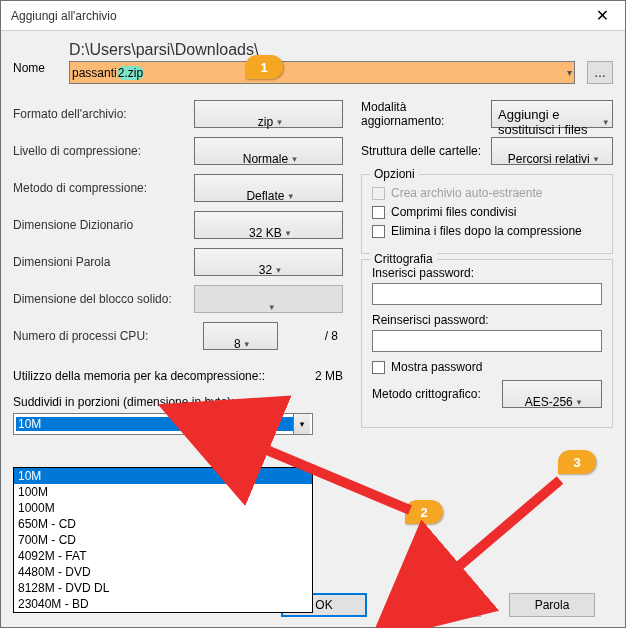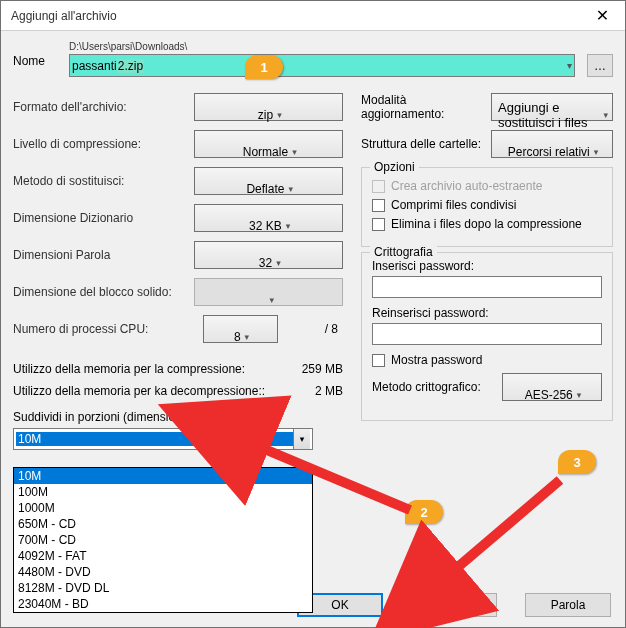--- a/index.html
+++ b/index.html
@@ -2,25 +2,25 @@
 <html><head>
 <meta charset="utf-8">
 <style>
 * { box-sizing: border-box; font-family: "Segoe UI", Tahoma, sans-serif; font-size: 12px; }
 body { margin: 0; background: #fff; width: 626px; height: 628px; }
 .window { width: 626px; height: 628px; border: 1px solid #707070; background: #f0f0f0; position: relative; display: flex; flex-direction: column; }
 .titlebar { background: #fff; height: 30px; display: flex; align-items: center; justify-content: space-between; padding-left: 10px; border-bottom: 1px solid #d0d0d0; }
 .titlebar-text { font-size: 12px; color: #333; }
 .close-btn { width: 45px; height: 30px; display: flex; align-items: center; justify-content: center; font-size: 16px; cursor: pointer; }
 .body { padding: 10px 12px 8px 12px; flex: 1; position: relative; }
-.name-path { margin-left: 56px; font-size: 10px; color: #333; margin-bottom: 2px; }
+.name-path { margin-left: 56px; font-size: 16px; color: #333; margin-bottom: 2px; }
 .name-input-row { display: flex; }
 .name-lbl { width: 56px; }
-.name-combo { flex: 1; height: 23px; border: 1px solid #7a7a7a; background: #5eead4; display: flex; align-items: center; padding: 0 2px; position: relative; }
-.name-highlight { background: #7ee3c8; padding: 0 1px; }
+.name-combo { flex: 1; height: 23px; border: 1px solid #7a7a7a; background: #fdba74; display: flex; align-items: center; padding: 0 2px; position: relative; }
+.name-highlight { background: #7ee3c8; padding: 0 1px; border-radius: 7px; }
 .name-combo-arrow { position: absolute; right: 2px; font-size: 10px; color: #555; }
 .browse-btn { width: 26px; height: 23px; margin-left: 12px; border: 1px solid #adadad; background: #e1e1e1; display: flex; align-items: center; justify-content: center; cursor: pointer; }
 .cols { display: flex; margin-top: 16px; gap: 18px; }
 .col-left { width: 330px; }
 .col-right { flex: 1; }
 .form-row { display: flex; align-items: center; margin-bottom: 9px; min-height: 22px; }
 .lbl { width: 190px; color: #333; }
 .lbl-tight { width: 130px; }
 .select { height: 28px; border: 1px solid #707070; background: linear-gradient(#f5f5f5,#e5e5e5); display: flex; align-items: center; justify-content: center; padding: 16px 4px 0 6px; cursor: pointer; }
 .select.w1 { width: 155px; }
@@ -36,21 +36,21 @@
 .chk.disabled { border-color: #c0c0c0; background: #f0f0f0; }
 .text-disabled { color: #a0a0a0; }
 .txt-input { width: 100%; height: 22px; border: 1px solid #7a7a7a; background: #fff; margin: 3px 0 8px 0; }
 .split-section { margin-top: 12px; }
 .split-combo { width: 300px; height: 22px; border: 1px solid #7a7a7a; background: #fff; display: flex; align-items: center; padding: 0 2px; position: relative; margin-top: 4px; }
 .split-combo .sel-text { background: #0078d7; color: #fff; padding: 0 2px; flex: 1; }
 .split-combo-btn { width: 17px; height: 20px; border-left: 1px solid #7a7a7a; background: linear-gradient(#f0f0f0,#dcdcdc); display: flex; align-items: center; justify-content: center; font-size: 9px; }
 .dropdown { position: absolute; top: 436px; left: 12px; width: 300px; border: 1px solid #000; background: #fff; z-index: 5; }
 .dropdown-item { padding: 1px 4px; font-size: 12px; color: #000; }
 .dropdown-item.sel { background: #0078d7; color: #fff; }
-.btns { position: absolute; bottom: 10px; right: 14px; display: flex; gap: 28px; }
+.btns { position: absolute; bottom: 10px; right: 30px; display: flex; gap: 28px; }
 .btn { width: 86px; height: 24px; border: 1px solid #adadad; background: #e1e1e1; display: flex; align-items: center; justify-content: center; cursor: pointer; }
 .btn.primary { border: 2px solid #0078d7; }
 .overlay { position: absolute; top: 0; left: 0; width: 626px; height: 628px; pointer-events: none; z-index: 10; }
 .badge { position: absolute; width: 38px; height: 24px; background: #f5a623; border-radius: 12px 12px 12px 0; display: flex; align-items: center; justify-content: center; color: #fff; font-weight: bold; font-size: 13px; box-shadow: 1px 1px 2px rgba(0,0,0,.3); }
 </style>
 </head>
 <body>
 
 <div class="window">
   <div class="titlebar">
@@ -80,21 +80,21 @@
             </div>
         </div>
         <div class="form-row">
           <span class="lbl">Livello di compressione:</span>
           <div class="select w1">
               <span>Normale</span>
               <span class="select-arrow">▾</span>
             </div>
         </div>
         <div class="form-row">
-          <span class="lbl">Metodo di sostituisci:</span>
+          <span class="lbl">Metodo di compressione:</span>
           <div class="select w1">
               <span>Deflate</span>
               <span class="select-arrow">▾</span>
             </div>
         </div>
         <div class="form-row">
           <span class="lbl">Dimensione Dizionario</span>
           <div class="select w1">
               <span>32 KB</span>
               <span class="select-arrow">▾</span>
@@ -116,24 +116,20 @@
         </div>
         <div class="form-row">
           <span class="lbl">Numero di processi CPU:</span>
           <div class="select w2">
               <span>8</span>
               <span class="select-arrow">▾</span>
             </div>
           <span class="right-val">/ 8</span>
         </div>
         <div style="height:10px"></div>
-        <div class="mem-row">
-          <span>Utilizzo della memoria per la compressione:</span>
-          <span>259 MB</span>
-        </div>
         <div class="mem-row">
           <span>Utilizzo della memoria per ka decompressione::</span>
           <span>2 MB</span>
         </div>
         <div class="split-section">
           <div>Suddividi in porzioni (dimensione in byte):</div>
           <div class="split-combo">
             <span class="sel-text">10M</span>
             <div class="split-combo-btn">▾</div>
           </div>

